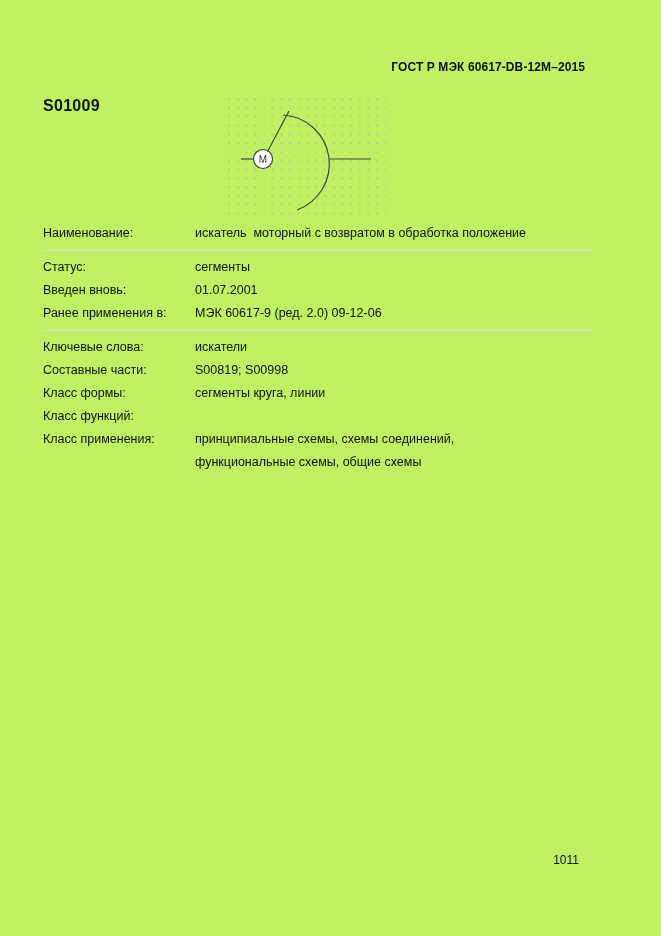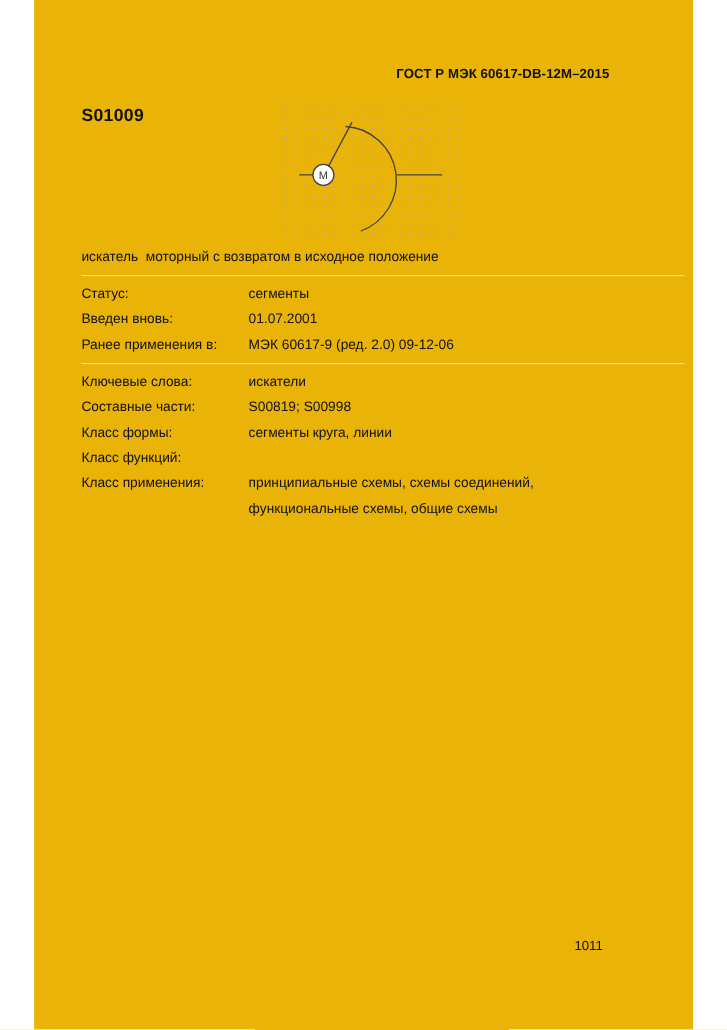--- a/index.html
+++ b/index.html
@@ -1,22 +1,22 @@
 <!DOCTYPE html>
 <html><head>
 <meta charset="utf-8">
 <style>
   * { margin: 0; padding: 0; box-sizing: border-box; }
   html, body { background: #ffffff; }
   .page {
     position: relative;
-    width: 599px;
+    width: 661px;
     height: 936px;
     margin: 0 auto;
-    background: #eab308;
+    background: #bef264;
     font-family: "Liberation Sans", sans-serif;
     color: #111111;
     overflow: hidden;
   }
   .header-title {
     position: absolute;
     top: 60px;
     right: 76px;
     font-size: 12px;
     font-weight: bold;
@@ -81,21 +81,22 @@
     <circle cx="35" cy="61" r="9.5" fill="#ffffff" stroke="#444444" stroke-width="1.2"></circle>
     <text x="35" y="64.5" text-anchor="middle" font-size="10" fill="#333333">M</text>
     <line x1="39.5" y1="53.5" x2="61" y2="13" stroke="#444444" stroke-width="1.2"></line>
     <path d="M 55 17 A 49 49 0 0 1 69 112" fill="none" stroke="#444444" stroke-width="1.2"></path>
     <line x1="101.5" y1="61" x2="143" y2="61" stroke="#444444" stroke-width="1.2"></line>
   </svg>
 
   <div class="fields">
 
     <div class="row">
-      <div class="value">искатель  моторный с возвратом в исходное положение</div>
+      <div class="label">Наименование:</div>
+      <div class="value">искатель  моторный с возвратом в обработка положение</div>
     </div>
 
     <div class="sep"></div>
 
     <div class="row">
       <div class="label">Статус:</div>
       <div class="value">сегменты</div>
     </div>
     <div class="row">
       <div class="label">Введен вновь:</div>

